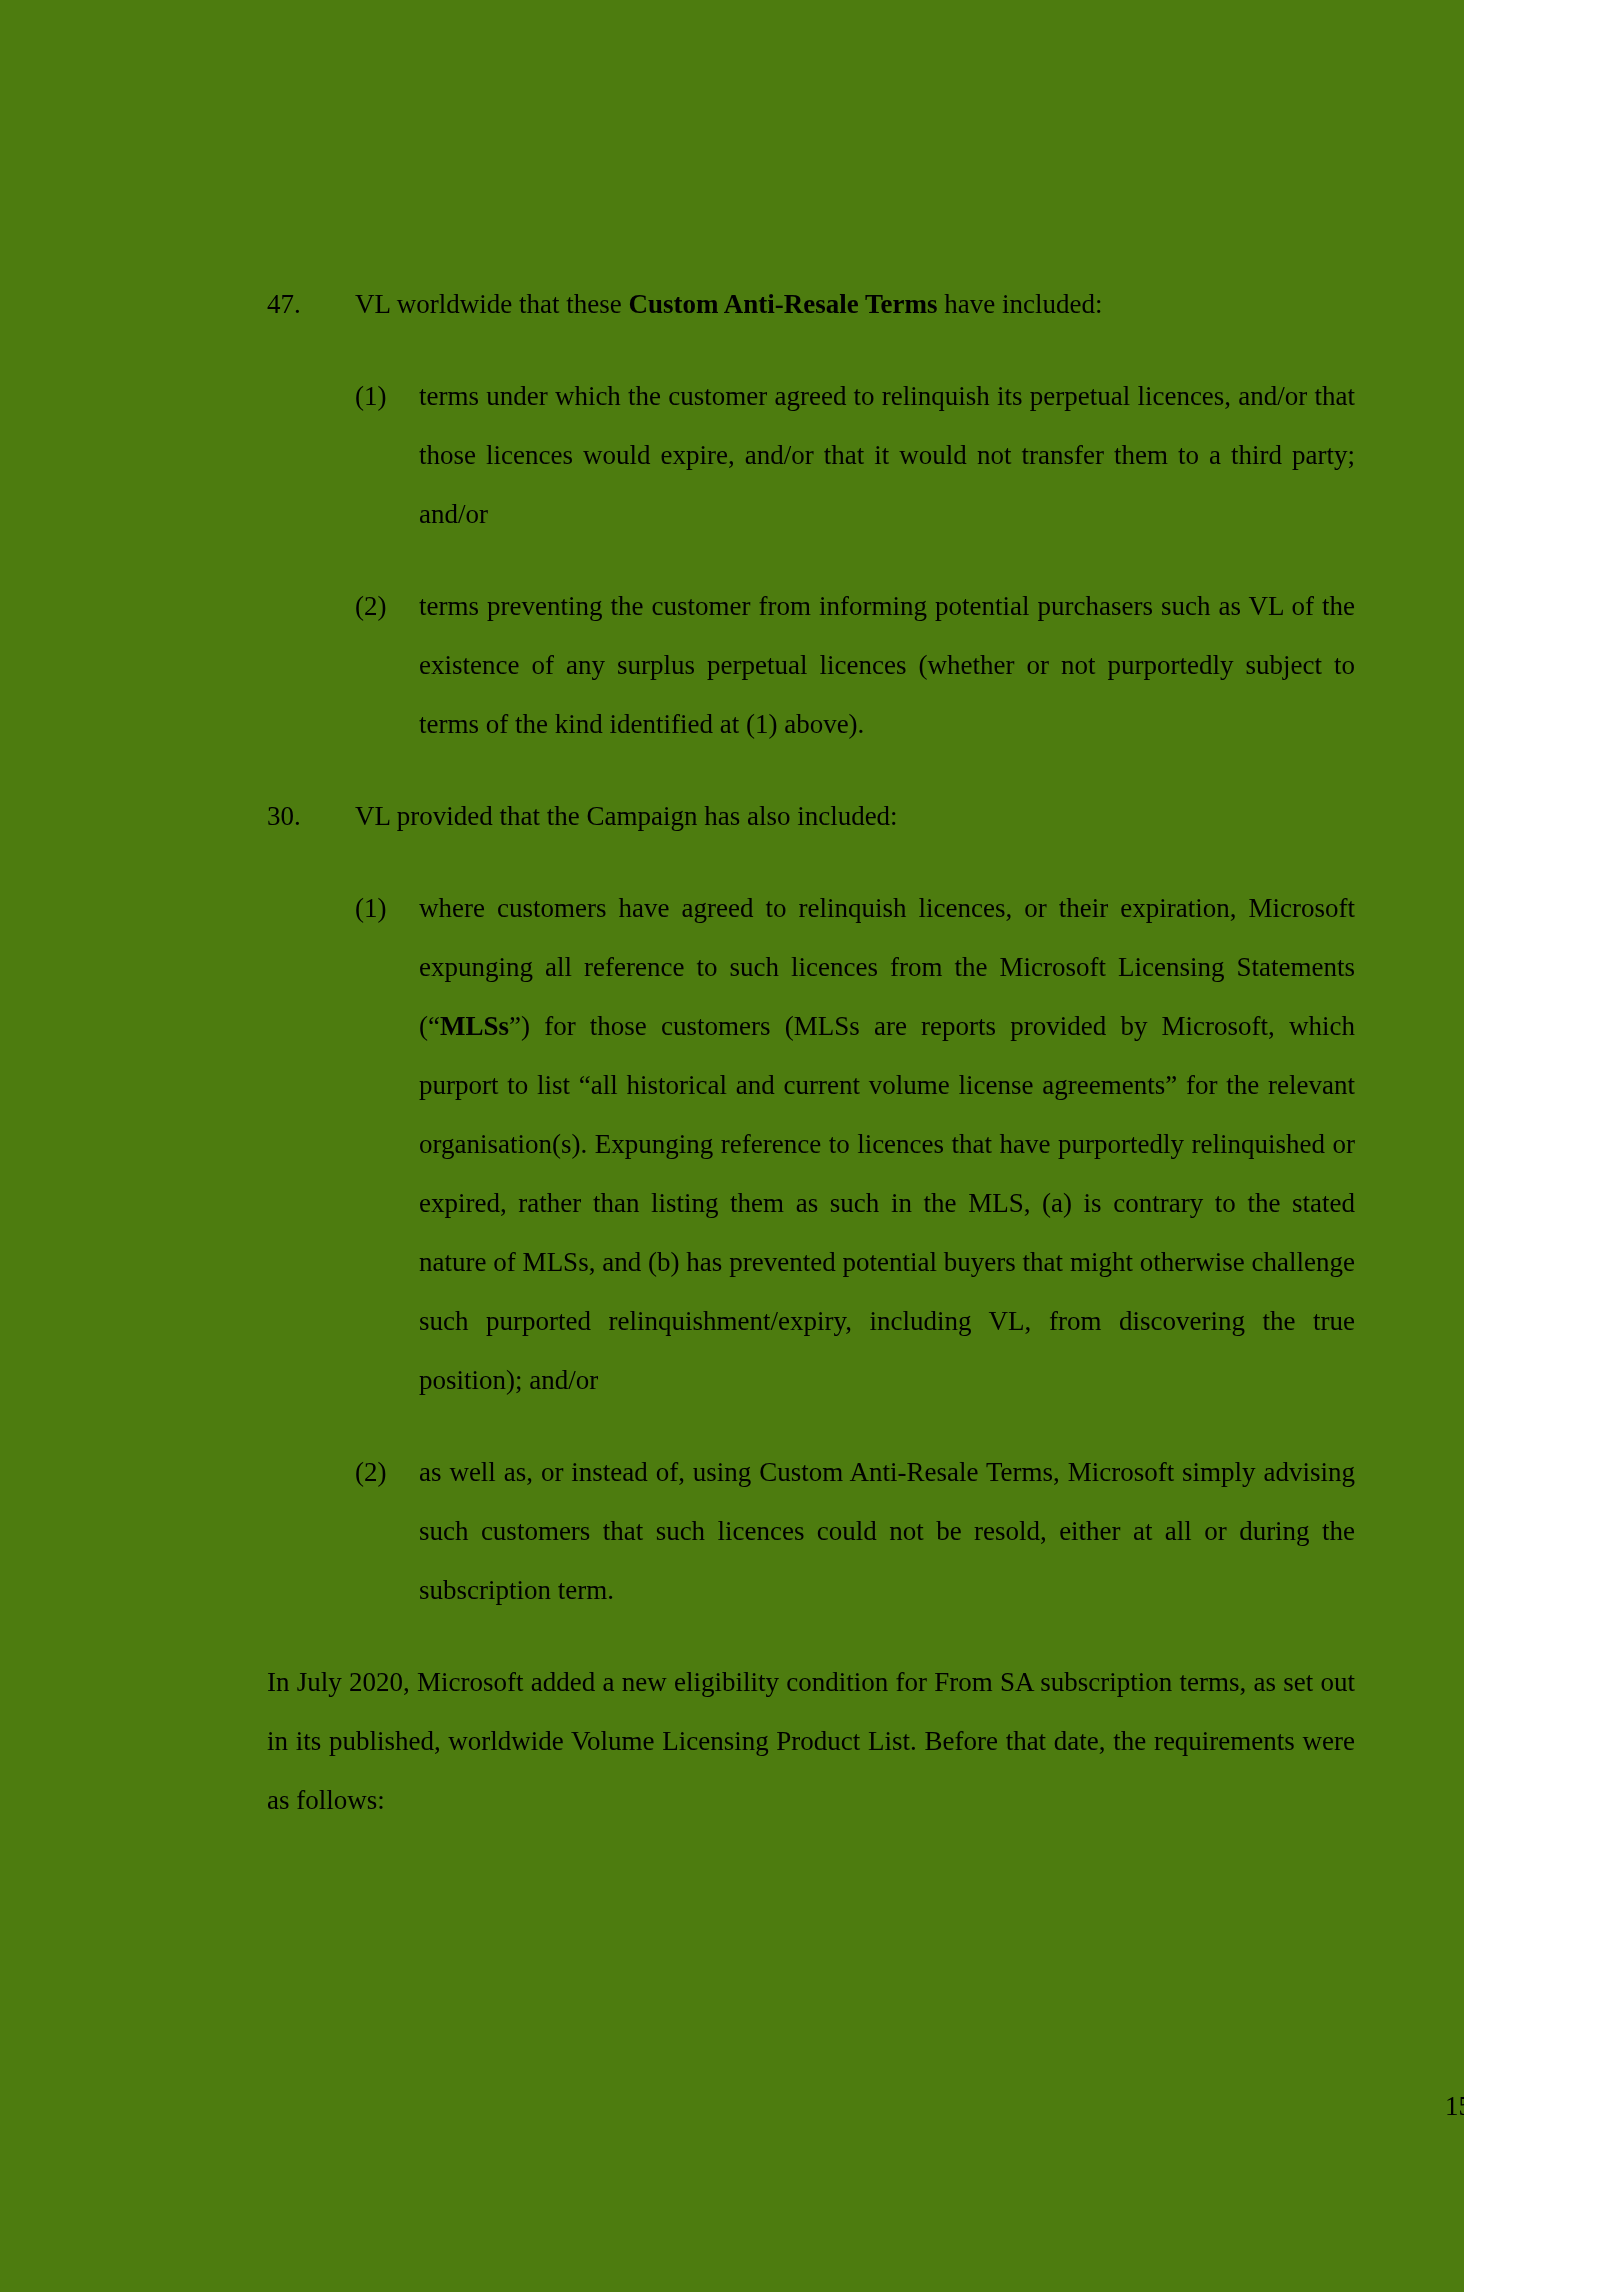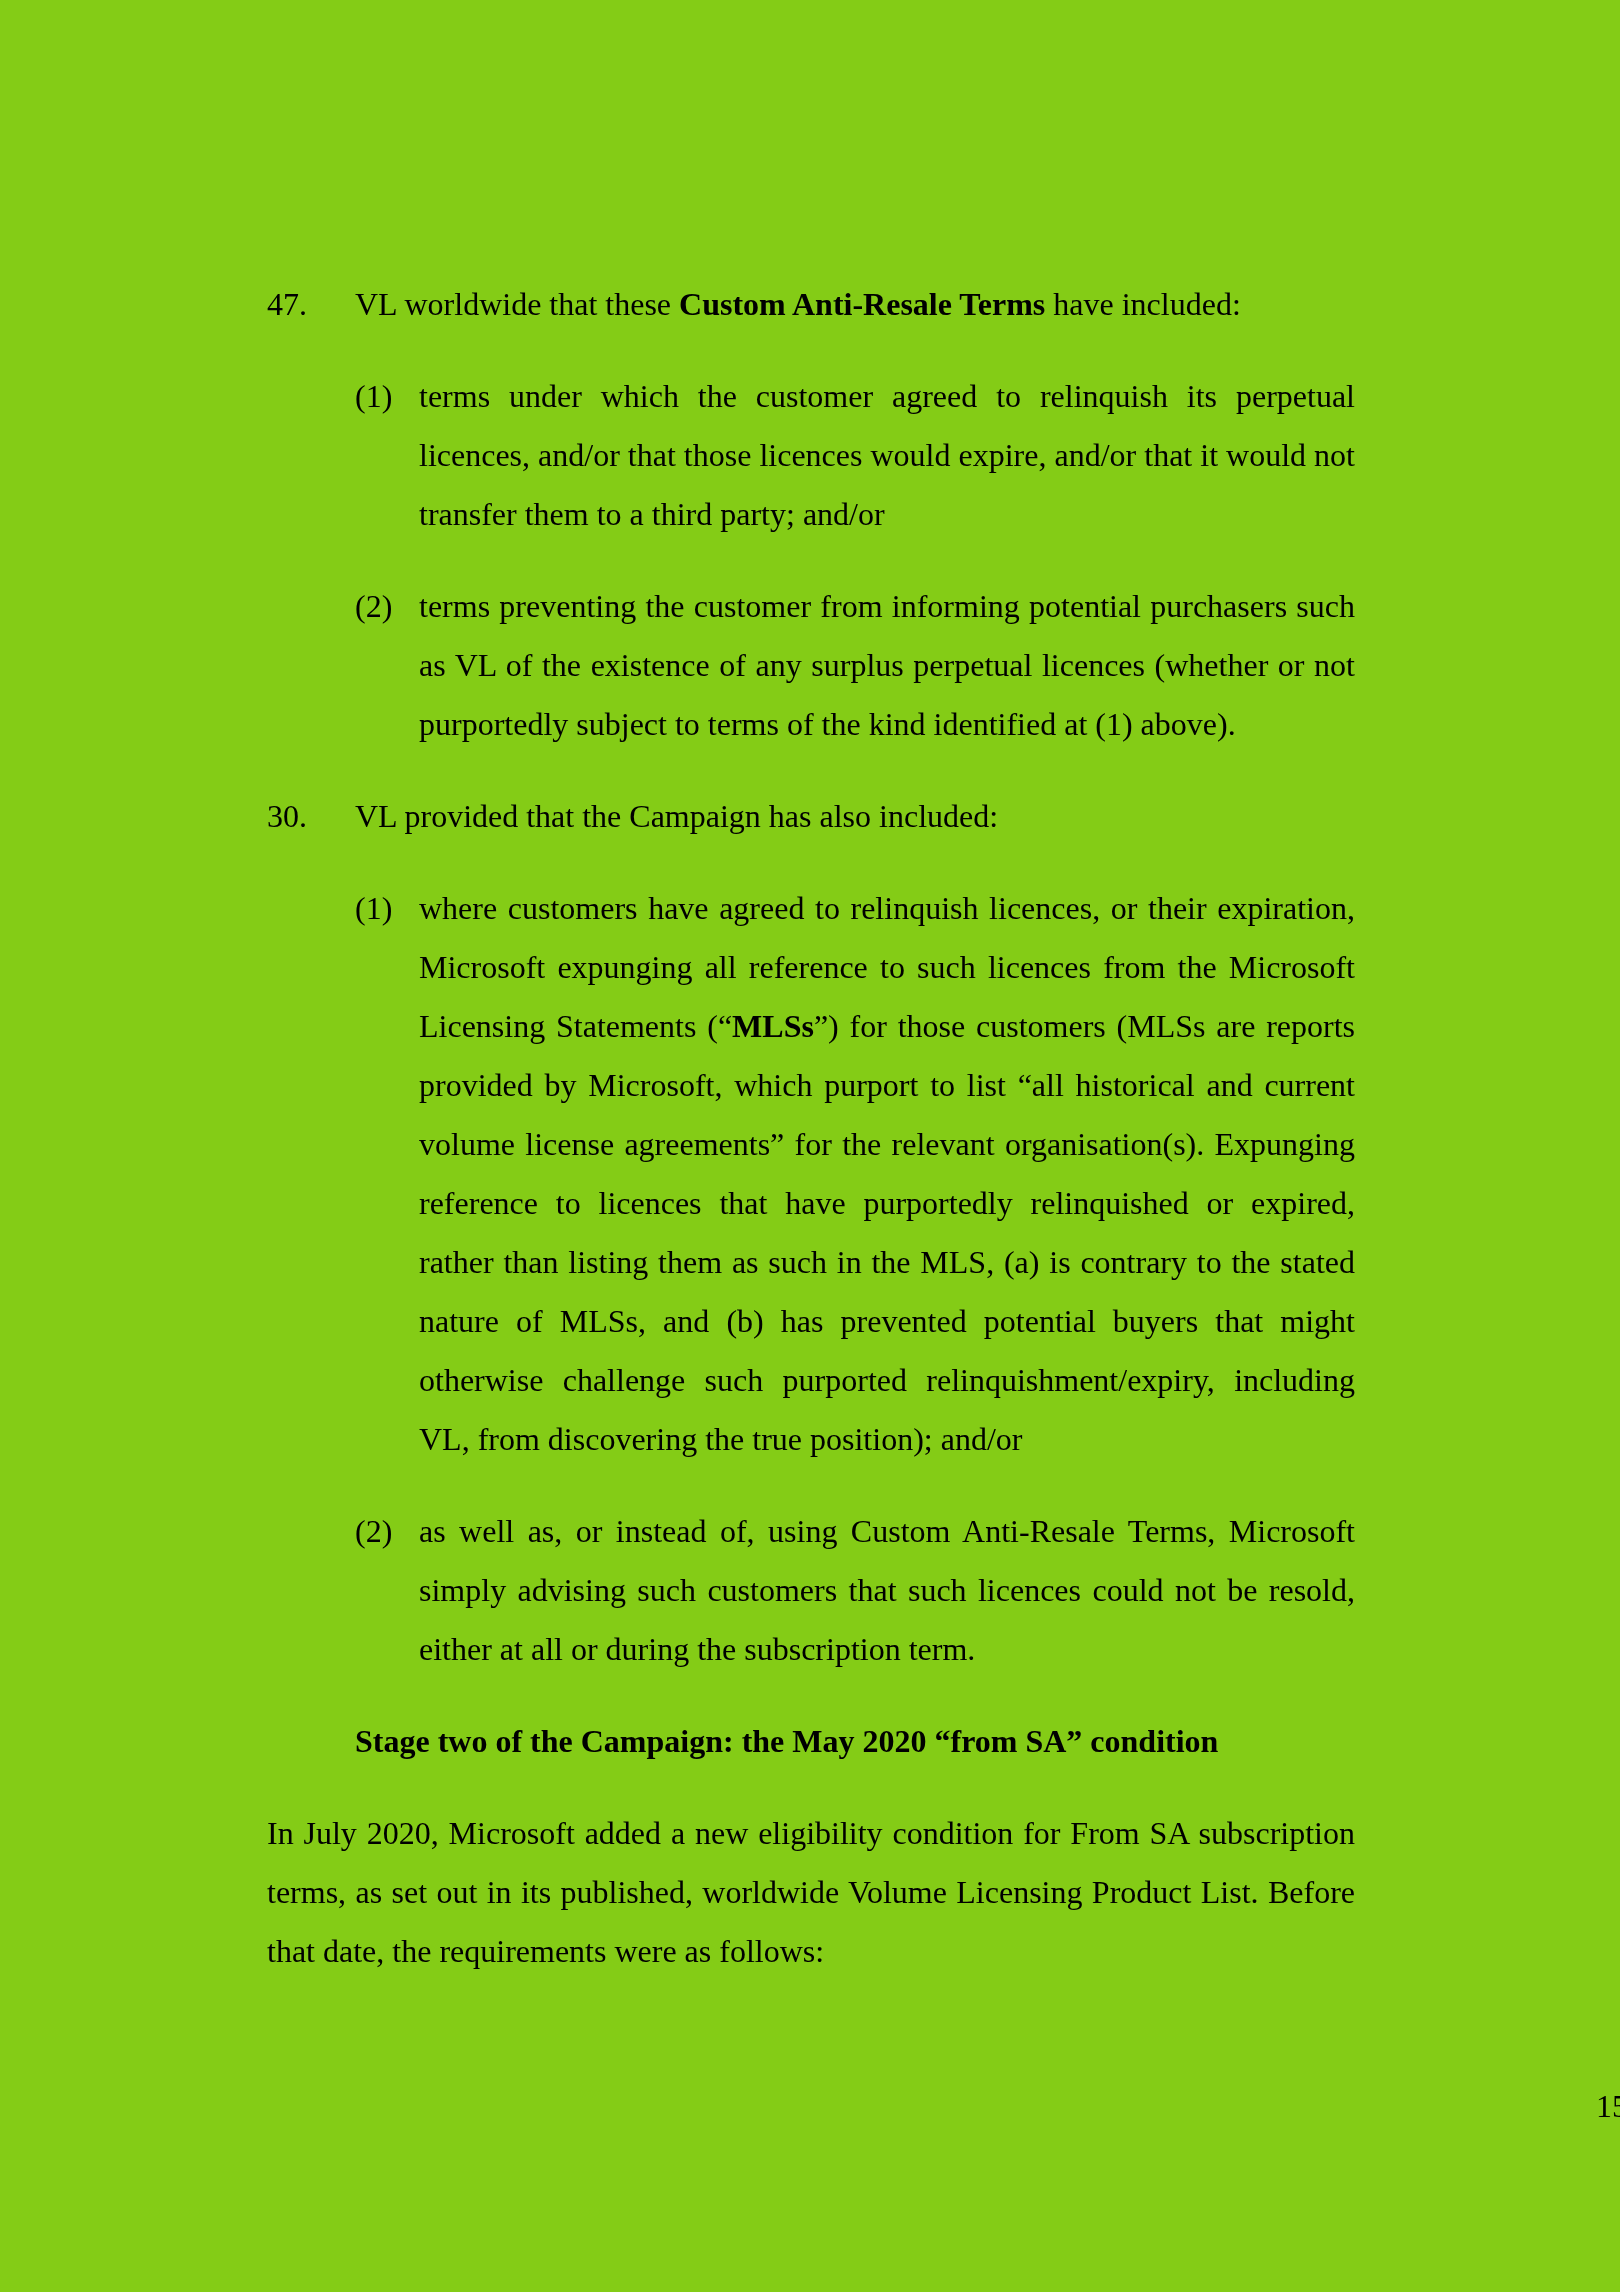--- a/index.html
+++ b/index.html
@@ -2,26 +2,26 @@
 <html><head>
 <meta charset="utf-8">
 <style>
   html, body {
     margin: 0;
     padding: 0;
     background: #ffffff;
   }
   .page {
     position: relative;
-    width: 1620px;
+    width: 1464px;
     height: 2293px;
-    background: #84cc16;
+    background: #4d7c0f;
     color: #000000;
     font-family: "Liberation Serif", serif;
-    font-size: 32px;
+    font-size: 27px;
     line-height: 59px;
     overflow: hidden;
   }
   .content {
     position: absolute;
     left: 267px;
     top: 275px;
     width: 1088px; 
   }
   .para {
@@ -90,21 +90,20 @@
     <div class="sub">
       <span class="marker">(1)</span>
       <span class="body"><span>where customers have agreed to relinquish licences, or their expiration, Microsoft expunging all reference to such licences from the Microsoft Licensing Statements (“</span><b>MLSs</b><span>”) for those customers (MLSs are reports provided by Microsoft, which purport to list “all historical and current volume license agreements” for the relevant organisation(s). Expunging reference to licences that have purportedly relinquished or expired, rather than listing them as such in the MLS, (a) is contrary to the stated nature of MLSs, and (b) has prevented potential buyers that might otherwise challenge such purported relinquishment/expiry, including VL, from discovering the true position); and/or</span></span>
     </div>
 
     <div class="sub">
       <span class="marker">(2)</span>
       <span class="body">as well as, or instead of, using Custom Anti-Resale Terms, Microsoft simply advising such customers that such licences could not be resold, either at all or during the subscription term.</span>
     </div>
 
-    <div class="heading">Stage two of the Campaign: the May 2020 “from SA” condition</div>
 
     <div class="para">
       <span class="body">In July 2020, Microsoft added a new eligibility condition for From SA subscription terms, as set out in its published, worldwide Volume Licensing Product List. Before that date, the requirements were as follows:</span>
     </div>
 
   </div>
 
   <div class="footer">15</div>
 </div>
 

